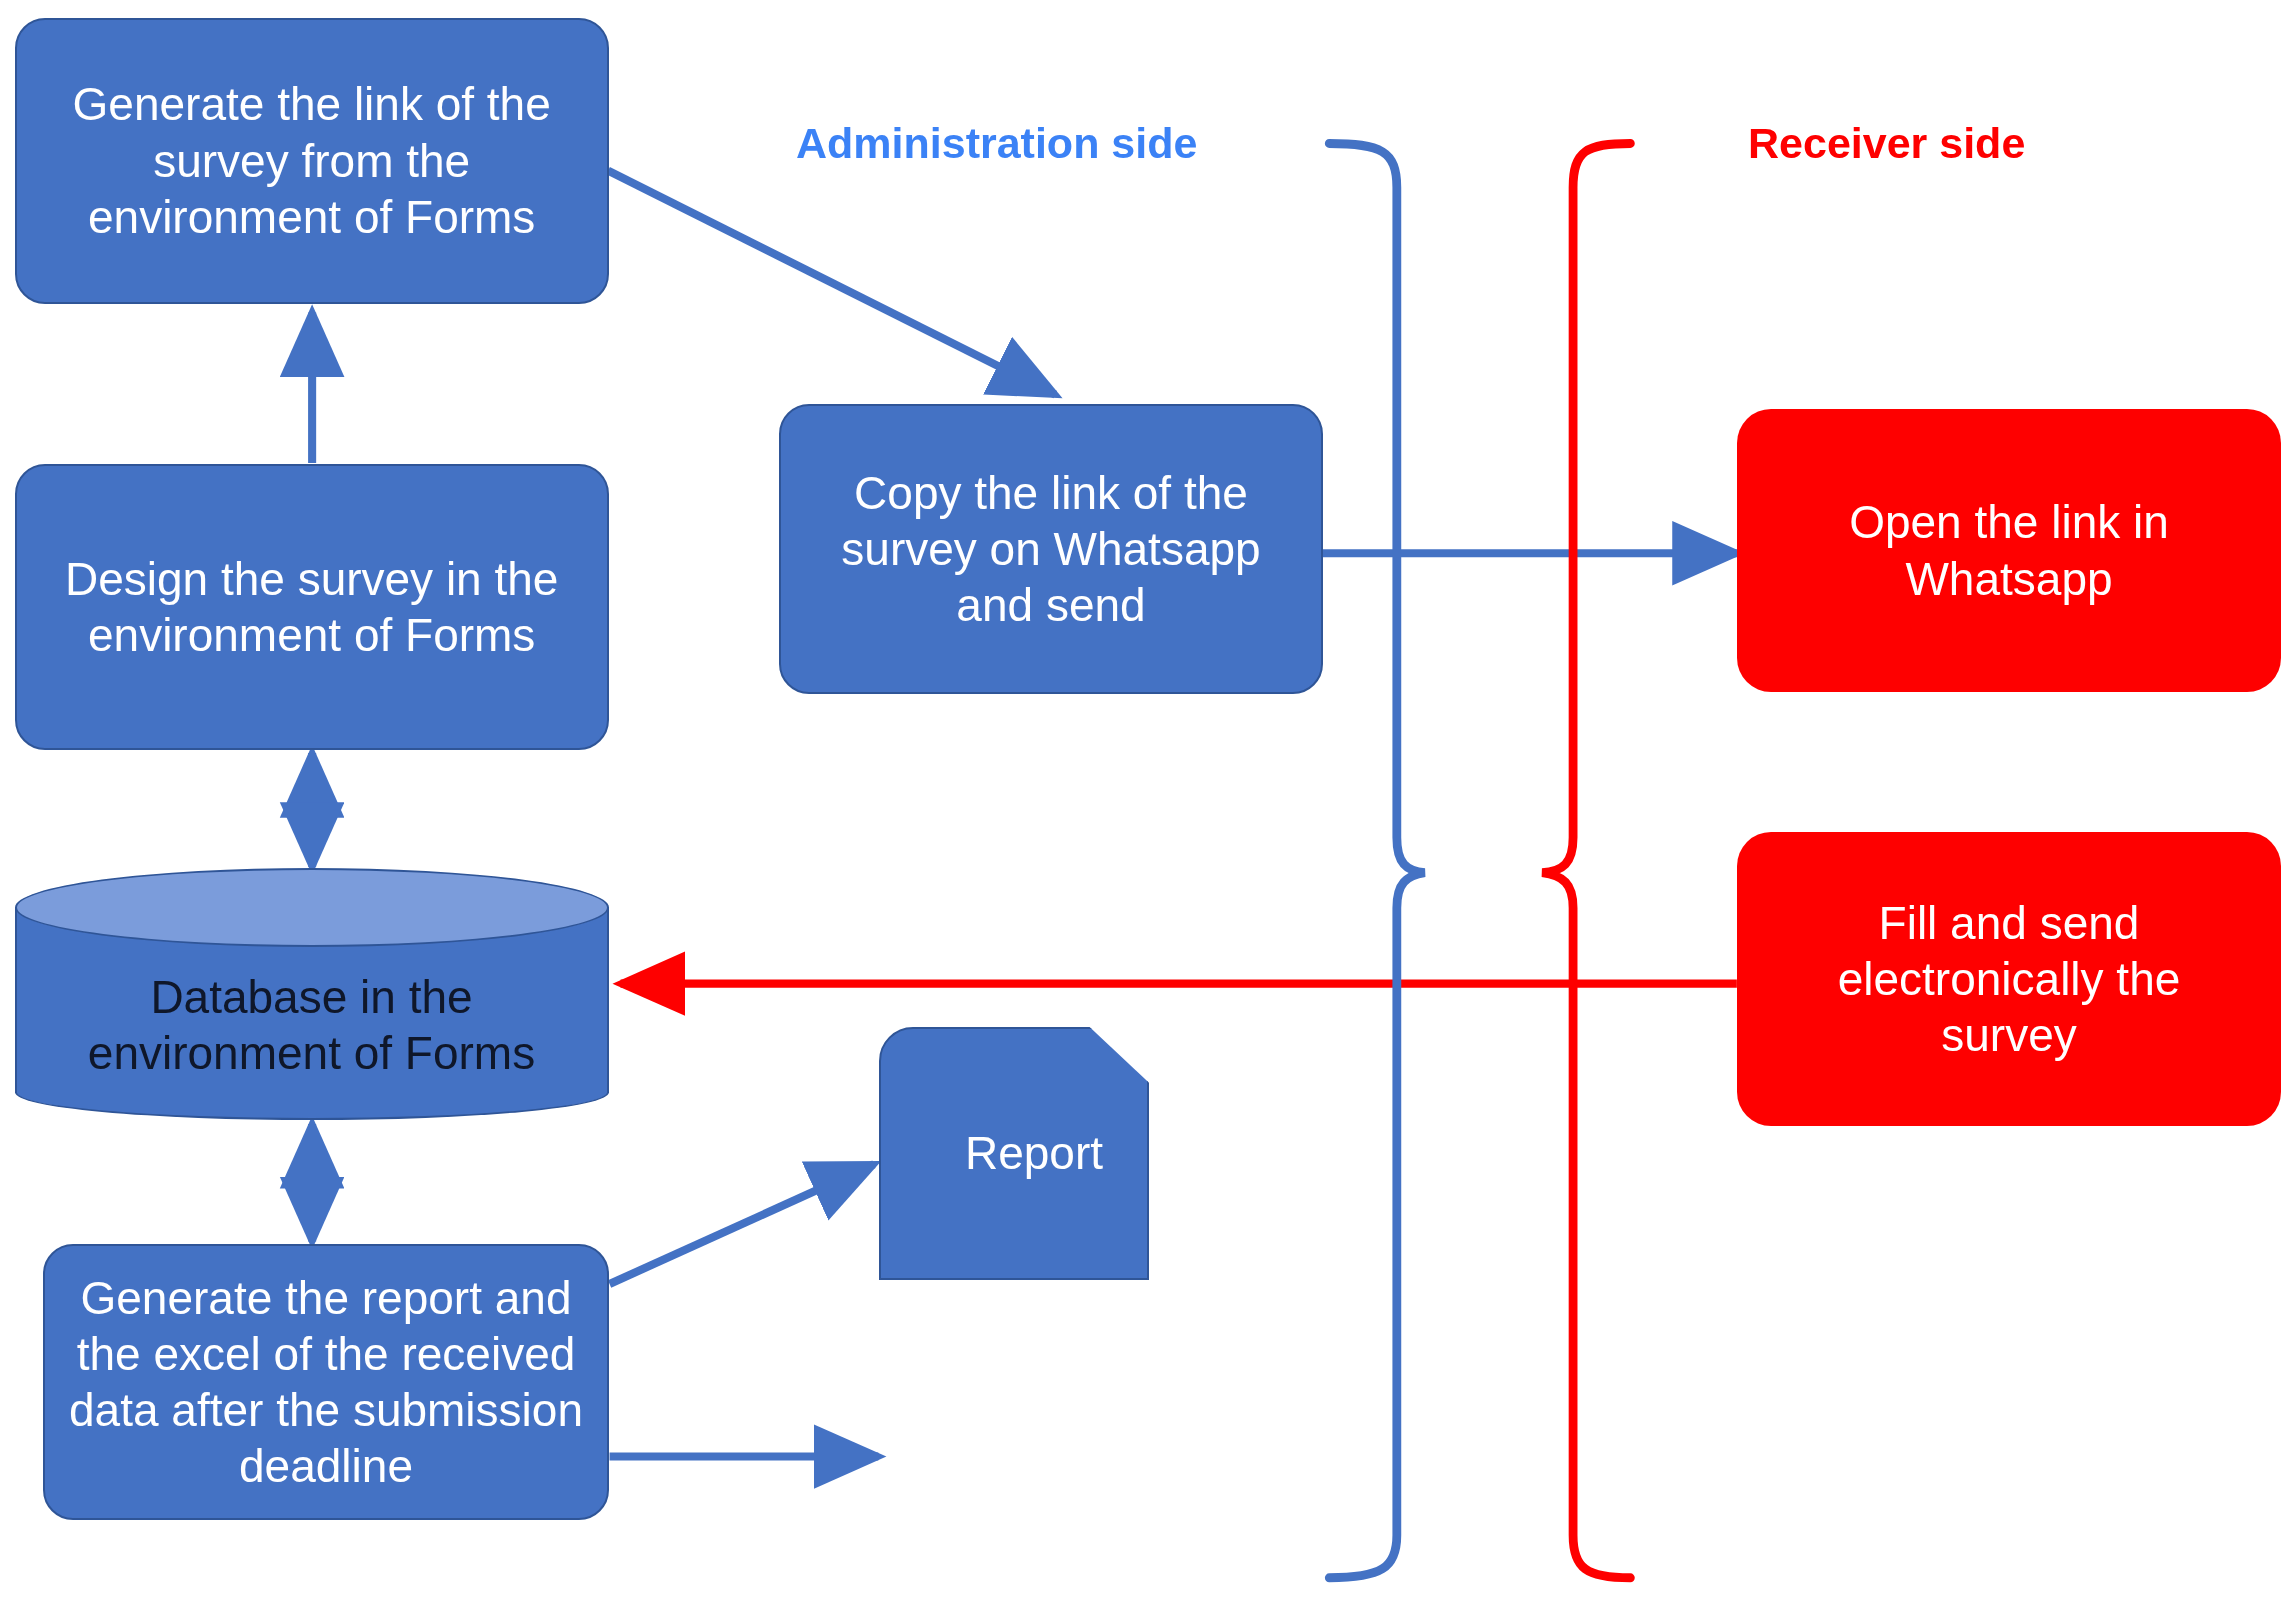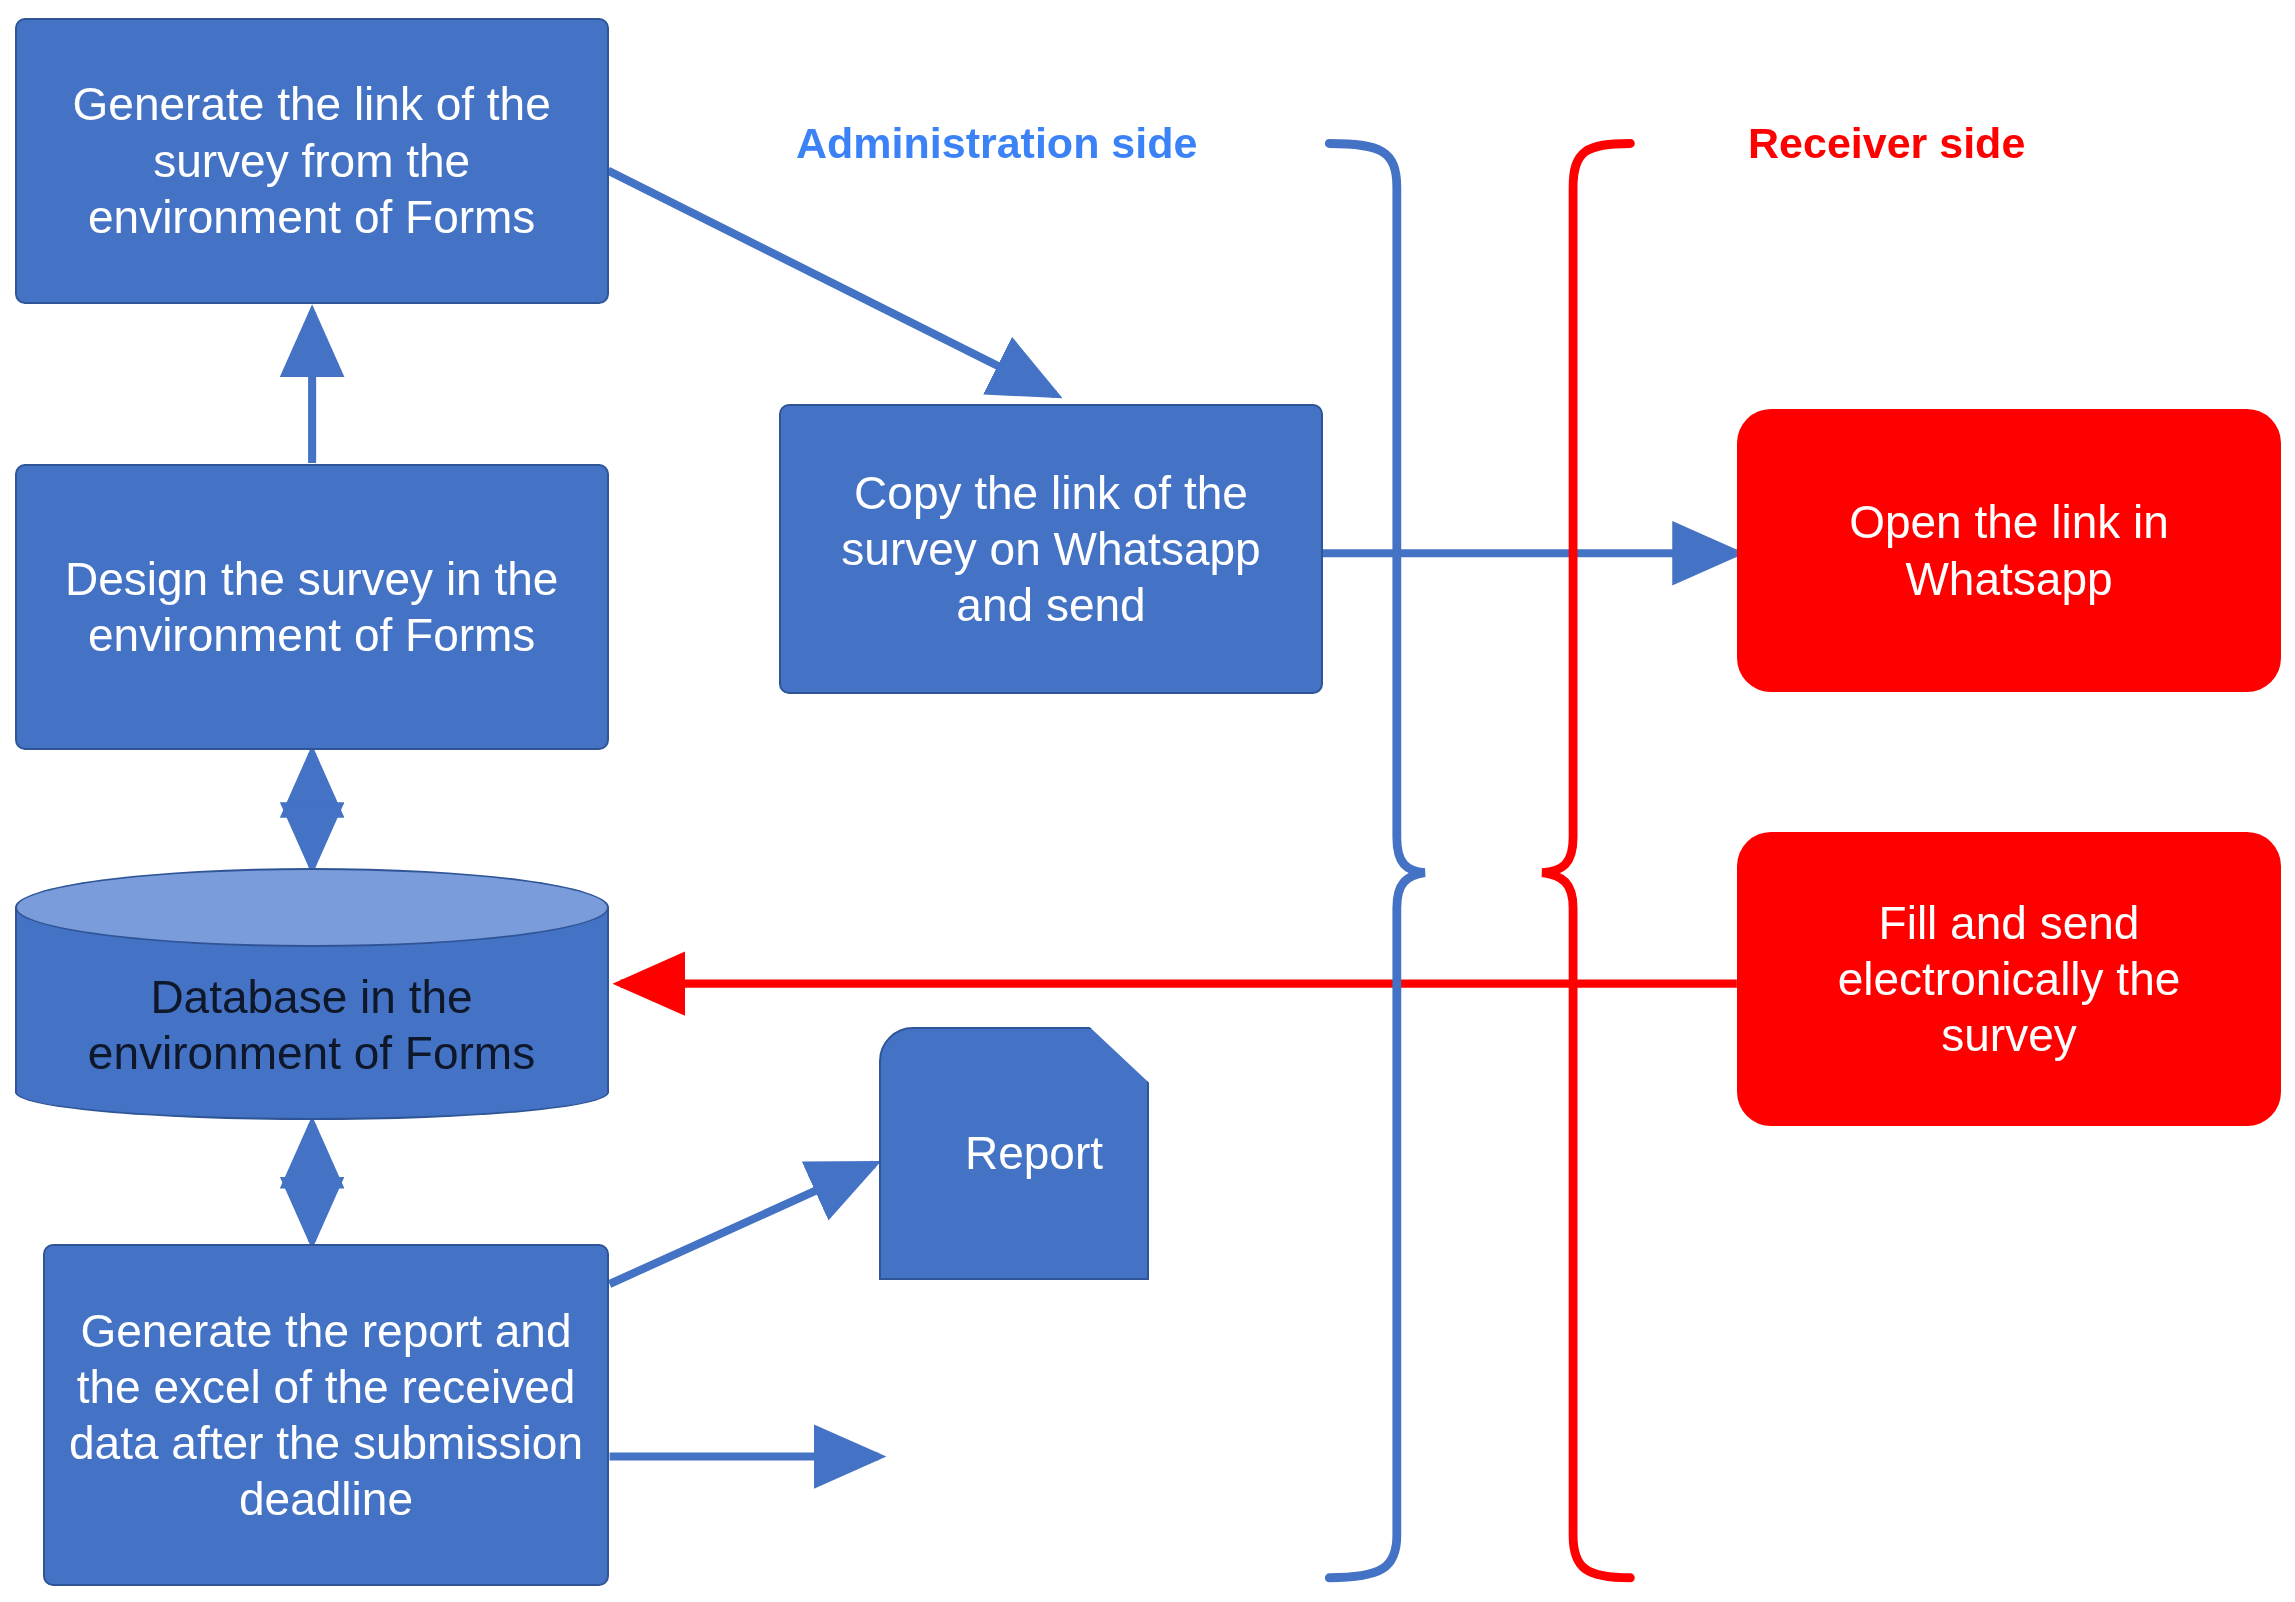--- a/index.html
+++ b/index.html
@@ -25,21 +25,21 @@
     justify-content: center;
     text-align: center;
     color: #ffffff;
     line-height: 1.22;
     z-index: 3;
     padding-left: 40px;
   }
   .node-blue {
     background: #4472C4;
     border: 2.2px solid #2F5597;
-    border-radius: 10px;
+    border-radius: 30px;
   }
   .node-red {
     background: #FE0000;
     border-radius: 34px;
   }
   .node-doc {
     background: #4472C4;
     border: 2.2px solid #2F5597;
     border-radius: 34px 0 0 0;
     clip-path: polygon(0 0, 78% 0, 100% 22%, 100% 100%, 0 100%);
@@ -170,21 +170,21 @@
   <div class="node node-blue" style="left:14.7px; top:464px; width:594px; height:286px; font-size:46px; padding:0 26.4px;">
     <span>Design the survey in the environment of Forms</span>
   </div>
 
   <div>
     <div class="node-db-body" style="left:14.7px; top:907px; width:594px; height:213px;"></div>
     <div class="node-db-top" style="left:14.7px; top:868px; width:594px; height:79px;"></div>
     <div class="node-db-label" style="left:28px; top:933px; width:567px; height:184px; font-size:46px;">Database in the environment of Forms</div>
   </div>
 
-  <div class="node node-blue" style="left:43px; top:1244px; width:566px; height:342px; font-size:46px; padding:1px 22px;">
+  <div class="node node-blue" style="left:43px; top:1244px; width:566px; height:276px; font-size:46px; padding:1px 22px;">
     <span>Generate the report and the excel of the received data after the submission deadline</span>
   </div>
 
   <div class="node node-blue" style="left:779px; top:404px; width:544px; height:290px; font-size:46px; padding:4px 25px;">
     <span>Copy the link of the survey on Whatsapp and send</span>
   </div>
 
   <div class="node node-doc" style="left:879px; top:1027px; width:270px; height:253px; font-size:46px;">
     <span>Report</span>
   </div>

